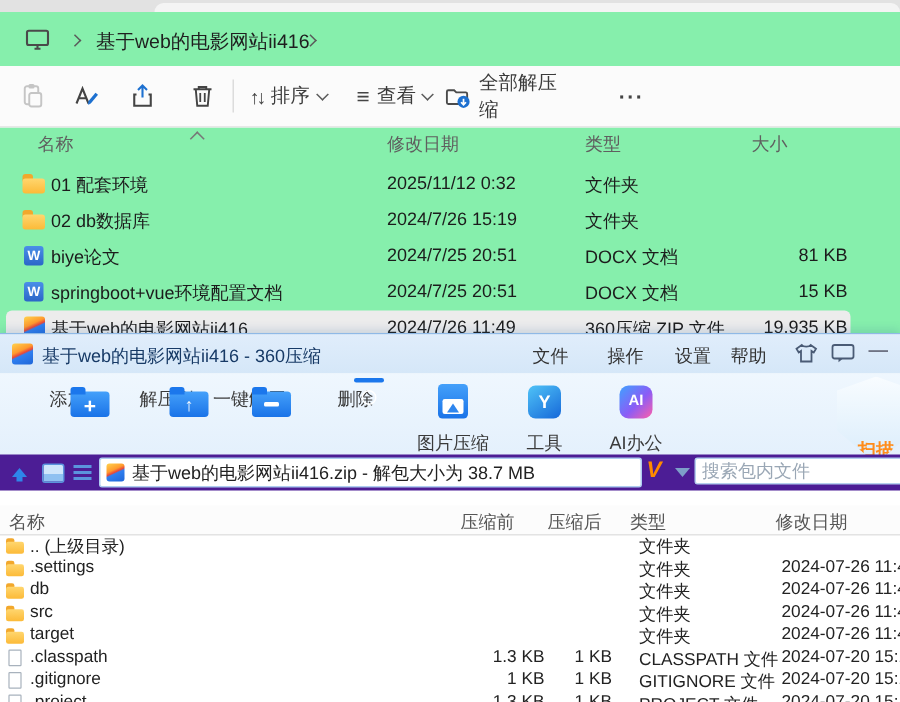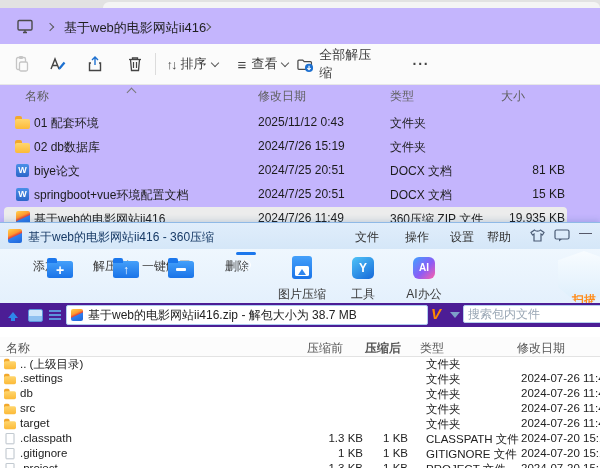--- a/index.html
+++ b/index.html
@@ -2,21 +2,21 @@
 <html><head>
 <meta charset="utf-8">
 <style>
   html,body{margin:0;padding:0;background:#fff;}
   #stage{position:relative;width:600px;height:468px;overflow:hidden;
          font-family:"Liberation Sans","DejaVu Sans",sans-serif;background:#fff;}
   
   .tabstrip{position:absolute;left:0;top:0;width:600px;height:8px;background:#e2e2e2;}
   .tabstrip .tab{position:absolute;left:103px;top:2px;width:497px;height:6px;background:#f4f4f4;border-radius:8px 8px 0 0;}
   
-  .explorer{position:absolute;left:0;top:8px;width:600px;height:214px;background:#c4b5fd;}
+  .explorer{position:absolute;left:0;top:8px;width:600px;height:214px;background:#86efac;}
   .crumbs{position:absolute;left:0;top:2px;width:600px;height:34px;}
   .crumbs .mon{position:absolute;left:16px;top:8px;}
   .chev-r{display:inline-block;width:5px;height:5px;border-right:1.4px solid #5a5a5a;border-bottom:1.4px solid #5a5a5a;transform:rotate(-45deg);}
   .crumbs .c1{position:absolute;left:47px;top:14px;}
   .crumbs .bc-txt{position:absolute;left:64px;top:9px;font-size:13px;color:#1f1f1f;}
   .crumbs .c2{position:absolute;left:204px;top:14px;}
   .ex-toolbar{position:absolute;left:0;top:36px;width:600px;height:40px;border-bottom:1px solid #e7e7e7;background:#fbfbfb;}
   .tbtn{position:absolute;top:4px;height:32px;display:flex;align-items:center;justify-content:center;gap:5px;border-radius:4px;color:#3b3b3b;font-size:13px;}
   .tsep{position:absolute;left:155px;top:9px;width:1px;height:22px;background:#dcdcdc;}
   .chev-d{display:inline-block;width:5px;height:5px;border-right:1.3px solid #5a5a5a;border-bottom:1.3px solid #5a5a5a;transform:rotate(45deg);margin-top:-3px;}
@@ -81,21 +81,21 @@
   .addr-box{position:absolute;left:66px;top:2px;width:360px;height:18px;background:#fff;border:1px solid #aecdf0;border-radius:2px;display:flex;align-items:center;}
   .addr-box .zi-file2{width:12px;height:12px;margin:0 5px 0 4px;border-radius:2px;background:linear-gradient(155deg,#ffd34e 0%,#ff9a2e 36%,#e8483a 48%,#2f7ff0 54%,#1f66d8 100%);flex:none;}
   .addr-box .at{font-size:12px;color:#222;white-space:nowrap;overflow:hidden;}
   .vip{position:absolute;left:431px;top:2px;font-size:15px;font-weight:bold;font-style:italic;color:#ff8a00;}
   .vdrop{position:absolute;left:450px;top:9px;width:0;height:0;border-left:5px solid transparent;border-right:5px solid transparent;border-top:6px solid #7d9fc9;}
   .srch{position:absolute;left:463px;top:2px;width:140px;height:18px;background:#fff;border:1px solid #b5d0ee;border-radius:2px;font-size:12px;color:#333;padding:0 4px;box-sizing:border-box;outline:none;}
   .srch::placeholder{color:#9aa7b5;}
   
   .z-cols{position:absolute;left:0;top:114px;width:600px;height:19px;background:#fcfcfc;border-bottom:1px solid #e3e3e3;font-size:12px;color:#555;}
   .z-cols span{position:absolute;top:3px;}
-  .zc-name{left:6px;} .zc-before{left:307px;} .zc-after{left:365px;font-weight:bold;} .zc-type{left:420px;} .zc-date{left:517px;}
+  .zc-name{left:6px;} .zc-before{left:307px;} .zc-after{left:365px;} .zc-type{left:420px;} .zc-date{left:517px;}
   .z-rows{position:absolute;left:0;top:133px;width:600px;}
   .ar-row{position:relative;height:15px;font-size:11.5px;color:#222;padding-left:20px;}
   .ar-row span{position:absolute;top:1px;white-space:nowrap;}
   .ar-row .fi{top:2px;left:4px;transform:scale(.8);transform-origin:0 0;}
   .ar-row .n{left:20px;} 
   .ar-row .b{left:293px;width:70px;text-align:right;}
   .ar-row .a{left:348px;width:60px;text-align:right;}
   .ar-row .t{left:426px;} .ar-row .dt{left:521px;}
   .fi.ic-file::after{content:'';position:absolute;left:2px;top:0;width:9px;height:12px;background:#fff;border:1px solid #a8b2bd;border-radius:1px;}
   svg{display:block;}
@@ -182,21 +182,21 @@
       <span class="col-date">修改日期</span>
       <span class="col-type">类型</span>
       <span class="col-size">大小</span>
     </div>
 
     <div class="ex-rows">
 
         <div class="ex-row">
           <span class="fi ic-folder"></span>
           <span class="n">01 配套环境</span>
-          <span class="d">2025/11/12 0:43</span>
+          <span class="d">2025/11/12 0:32</span>
           <span class="t">文件夹</span>
           <span class="s"></span>
         </div>
 
         <div class="ex-row">
           <span class="fi ic-folder"></span>
           <span class="n">02 db数据库</span>
           <span class="d">2024/7/26 15:19</span>
           <span class="t">文件夹</span>
           <span class="s"></span>

